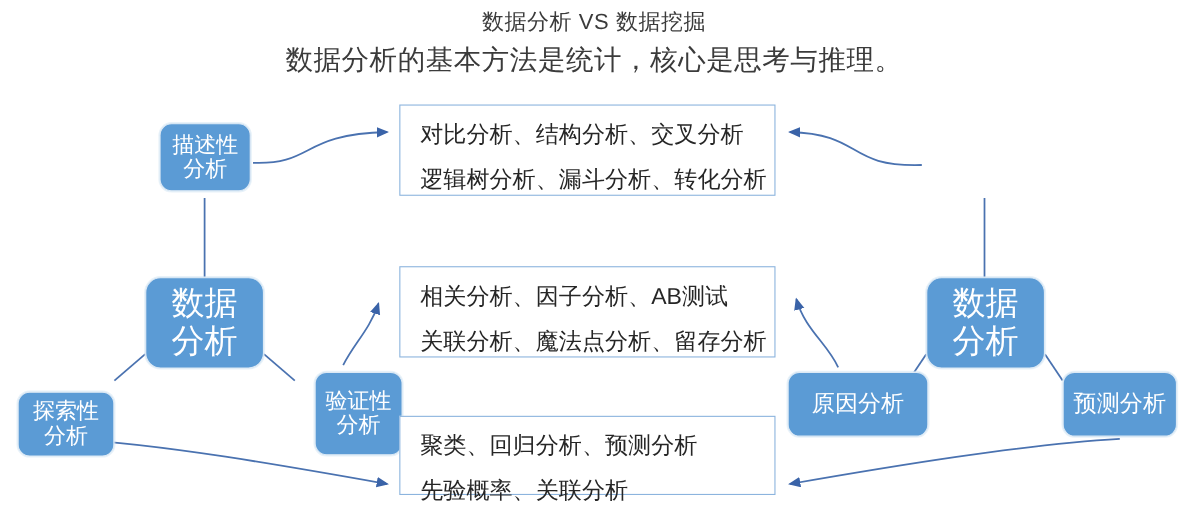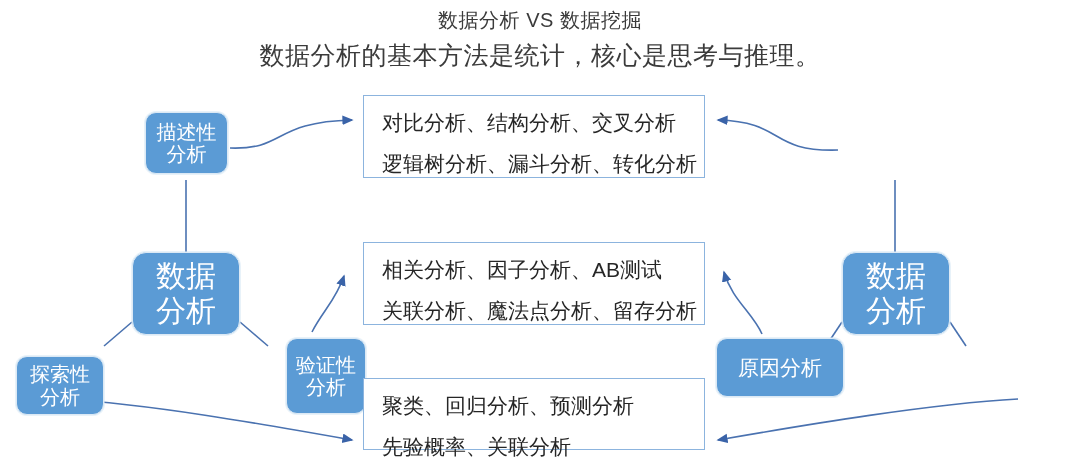--- a/index.html
+++ b/index.html
@@ -157,20 +157,23 @@
 
   <div class="node big" style="left:842px; top:252px; width:108px; height:83px;">
     <span>数据</span>
     <span>分析</span>
   </div>
 
   <div class="node wide" style="left:716px; top:338px; width:128px; height:59px;">
     <span>原因分析</span>
   </div>
 
+  <div class="node wide" style="left:966px; top:338px; width:104px; height:59px;">
+    <span>预测分析</span>
+  </div>
 
   <div class="detail" style="left:363px; top:95px; width:342px; height:83px;">
     <span class="row">对比分析、结构分析、交叉分析</span>
     <span class="row">逻辑树分析、漏斗分析、转化分析</span>
   </div>
 
   <div class="detail" style="left:363px; top:242px; width:342px; height:83px;">
     <span class="row">相关分析、因子分析、AB测试</span>
     <span class="row">关联分析、魔法点分析、留存分析</span>
   </div>

